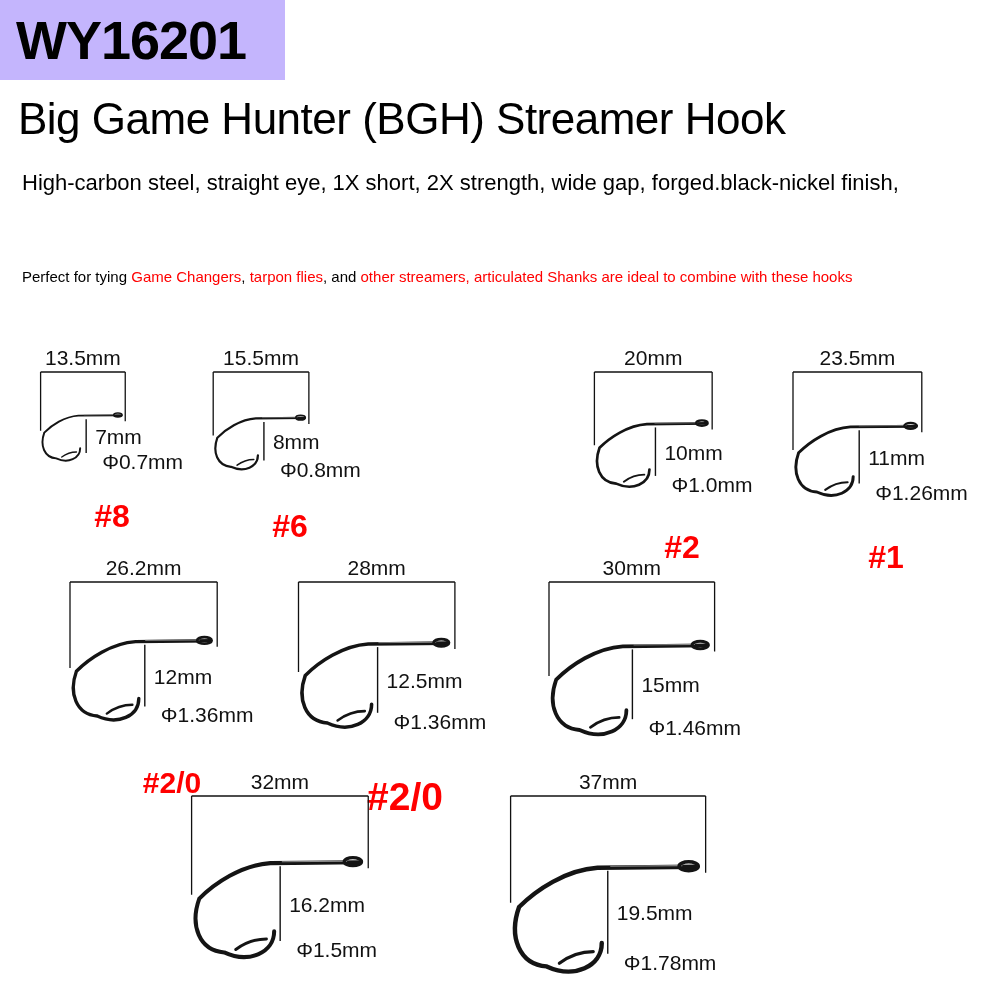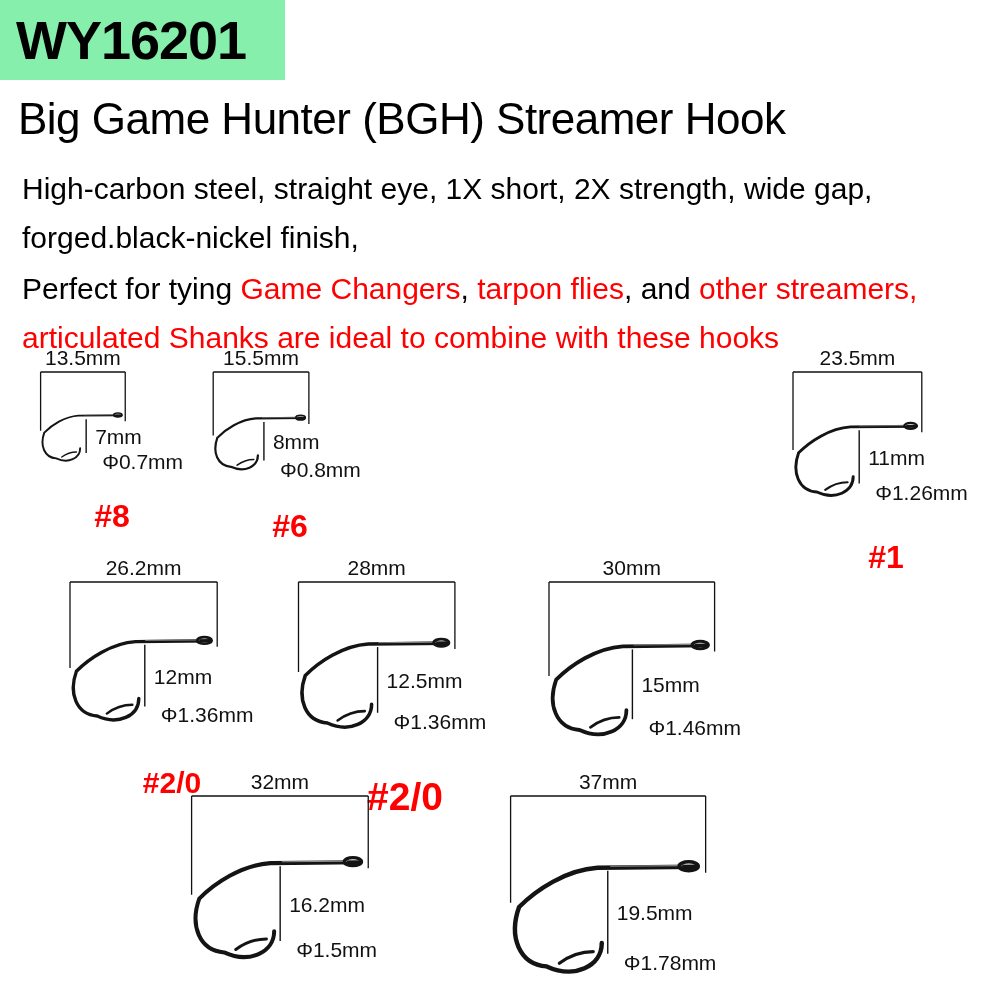--- a/index.html
+++ b/index.html
@@ -7,47 +7,47 @@
     width:1000px;height:1000px;
     background:#ffffff;
     font-family:"Liberation Sans", sans-serif;
     color:#000;
     overflow:hidden;
     position:relative;
   }
   .sku-badge{
     position:absolute;left:0;top:0;
     width:285px;height:80px;
-    background:#86efac;
+    background:#c4b5fd;
     display:flex;align-items:center;
   }
   .sku-badge span{
     font-size:54px;font-weight:700;
     letter-spacing:-1px;
     margin-left:16px;
     line-height:1;
   }
   .title{
     position:absolute;left:18px;top:88px;
     font-size:44px;font-weight:400;
     letter-spacing:-0.5px;
     white-space:nowrap;
     line-height:1.05;
     margin-top:8px;
   }
   .desc{
     position:absolute;left:22px;top:165px;
     width:960px;
-    font-size:30px;
+    font-size:22px;
     line-height:1.62;
   }
   .perfect{
     position:absolute;left:22px;top:265px;
     width:965px;
-    font-size:30px;
+    font-size:15px;
     line-height:1.62;
   }
   .red{color:#FF0000;}
 
   .grid{position:absolute;left:0;top:0;width:1000px;height:1000px;margin-top:8px;}
   .cell{position:absolute;}
   .size-label{
     position:absolute;
     color:#FF0000;
     font-weight:700;
@@ -115,20 +115,43 @@
           <text class="dimtxt" x="53.040000000000006" y="5" text-anchor="middle" font-size="21">15.5mm</text>
         </g>
         <g>
           <path d="M 55.92 61.92 L 55.92 100.56" stroke="#111" stroke-width="1.4" fill="none"></path>
           <text class="dimtxt" x="64.92" y="89.24000000000001" font-size="21">8mm</text>
         </g>
         <text class="dimtxt" x="71.92" y="116.56" font-size="21">Φ0.8mm</text>
       </svg>
       <div class="size-label" style="left: 0px; top: 150.4px; width: 164px; font-size: 32px;">#6</div>
     </div>
+    <div class="cell" style="left: 588px; top: 352px;">
+      <svg width="278" height="176.8">
+        <g transform="translate(0,34) scale(0.64)">
+          <g>
+            <path d="M 186 46 L 92 47 C 62 49 34 68 18 84 C 8 112 18 138 44 140 C 70 152 96 140 96 118" fill="none" stroke="#141414" stroke-width="4.2" stroke-linecap="round"></path>
+            <path d="M 172 45 L 104 45.5" fill="none" stroke="#8d8d8d" stroke-width="1.1"></path>
+            <path d="M 88 126 C 74 126 64 131 56 137" fill="none" stroke="#141414" stroke-width="3" stroke-linecap="round"></path>
+            <ellipse cx="178" cy="45.5" rx="9" ry="4.2" fill="none" stroke="#141414" stroke-width="3.4"></ellipse>
+          </g>
+        </g>
+        <g>
+          <path d="M 6.4 12 L 124.16 12 M 6.4 12 L 6.4 12 M 124.16 12 L 124.16 12" stroke="#111" stroke-width="1.4" fill="none"></path>
+          <path d="M 6.4 12 L 6.4 85.2 M 124.16 12 L 124.16 69.44" stroke="#111" stroke-width="1.3" fill="none"></path>
+          <text class="dimtxt" x="65.28" y="5" text-anchor="middle" font-size="21">20mm</text>
+        </g>
+        <g>
+          <path d="M 67.44 67.44 L 67.44 115.92" stroke="#111" stroke-width="1.4" fill="none"></path>
+          <text class="dimtxt" x="76.44" y="99.68" font-size="21">10mm</text>
+        </g>
+        <text class="dimtxt" x="83.44" y="131.92000000000002" font-size="21">Φ1.0mm</text>
+      </svg>
+      <div class="size-label" style="left: 0px; top: 170.8px; width: 188px; font-size: 32px;">#2</div>
+    </div>
     <div class="cell" style="left: 786px; top: 352px;">
       <svg width="290" height="187">
         <g transform="translate(0,34) scale(0.7)">
           <g>
             <path d="M 186 46 L 92 47 C 62 49 34 68 18 84 C 8 112 18 138 44 140 C 70 152 96 140 96 118" fill="none" stroke="#141414" stroke-width="4.2" stroke-linecap="round"></path>
             <path d="M 172 45 L 104 45.5" fill="none" stroke="#8d8d8d" stroke-width="1.1"></path>
             <path d="M 88 126 C 74 126 64 131 56 137" fill="none" stroke="#141414" stroke-width="3" stroke-linecap="round"></path>
             <ellipse cx="178" cy="45.5" rx="9" ry="4.2" fill="none" stroke="#141414" stroke-width="3.4"></ellipse>
           </g>
         </g>

